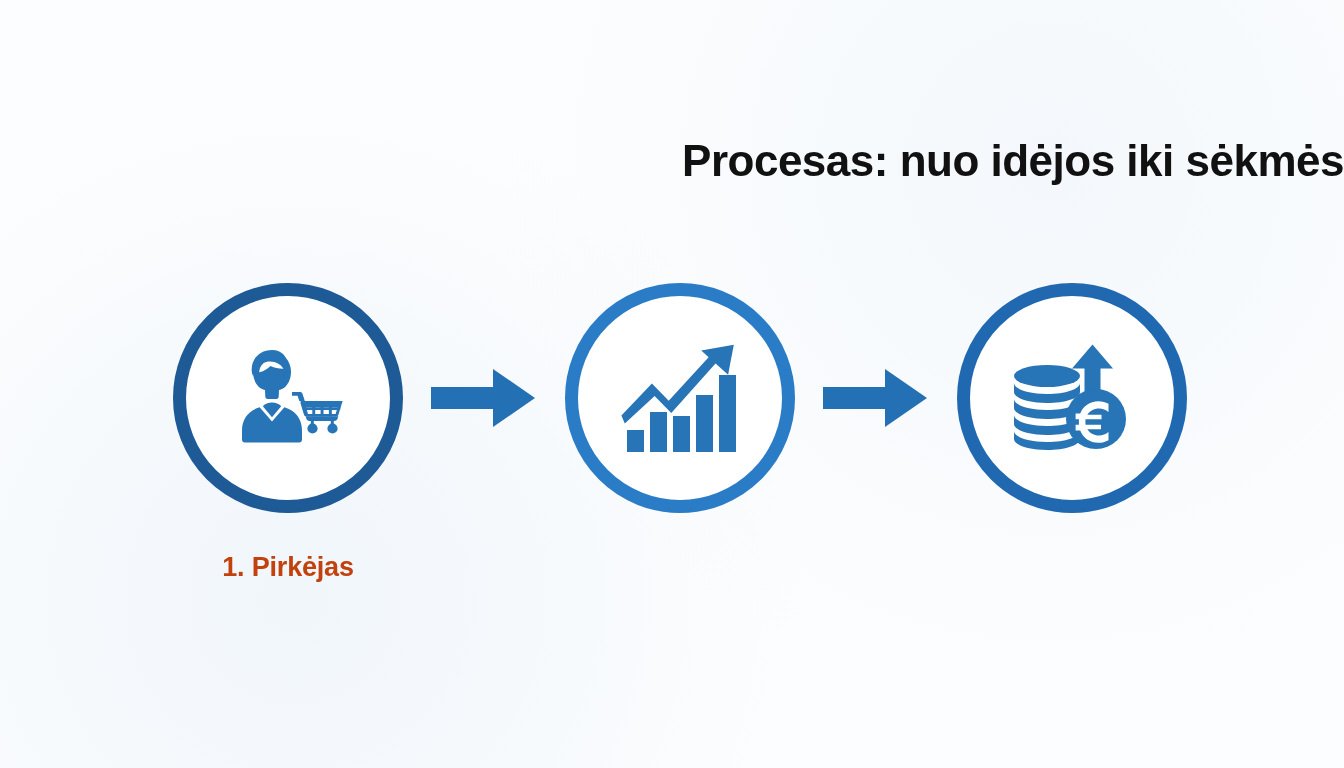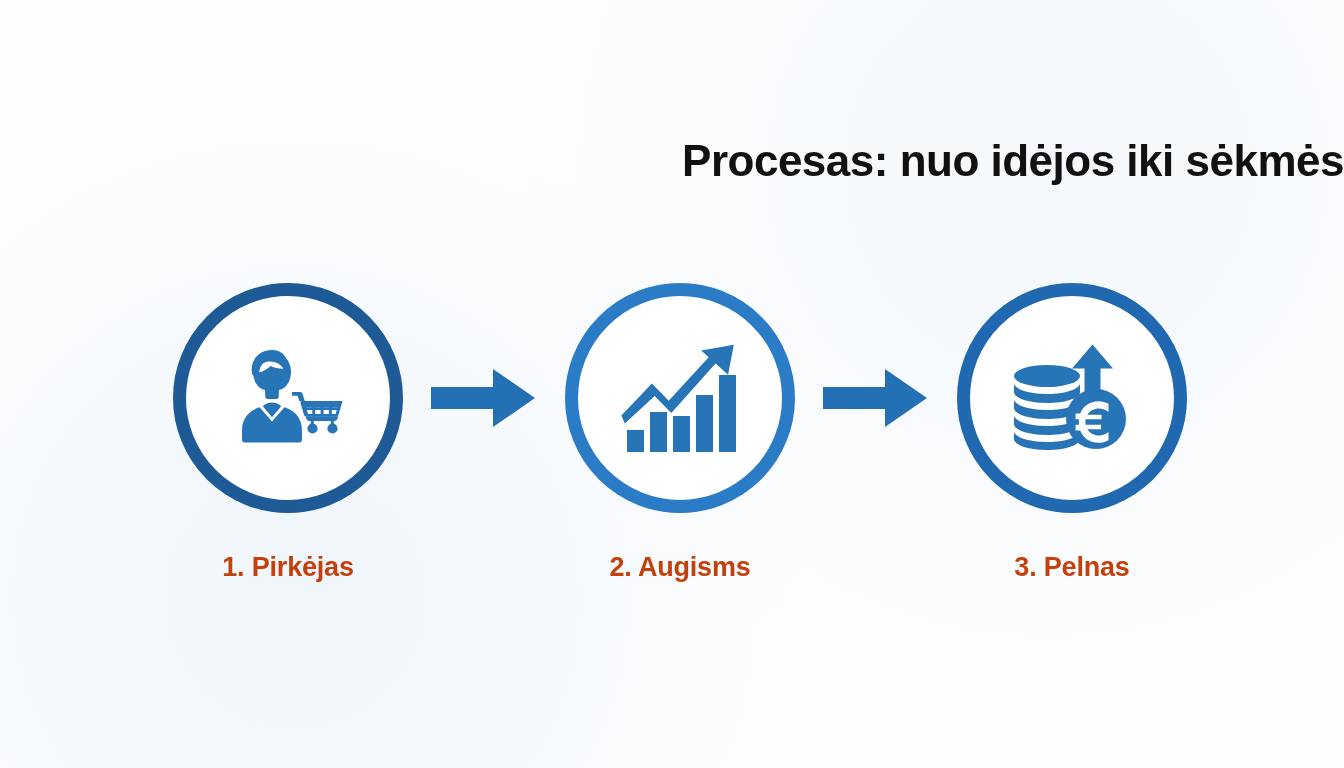--- a/index.html
+++ b/index.html
@@ -222,22 +222,16 @@
       </div>
     </div>
 
   </div>
 
   <div class="captions">
     <div class="caption-cell">
       <div class="caption">1. Pirkėjas</div>
     </div>
     <div class="caption-spacer"></div>
-    <div class="caption-cell">
-      <div class="caption">2. Augisms</div>
-    </div>
     <div class="caption-spacer"></div>
-    <div class="caption-cell">
-      <div class="caption">3. Pelnas</div>
-    </div>
   </div>
 
 </div>
 
 </body></html>

